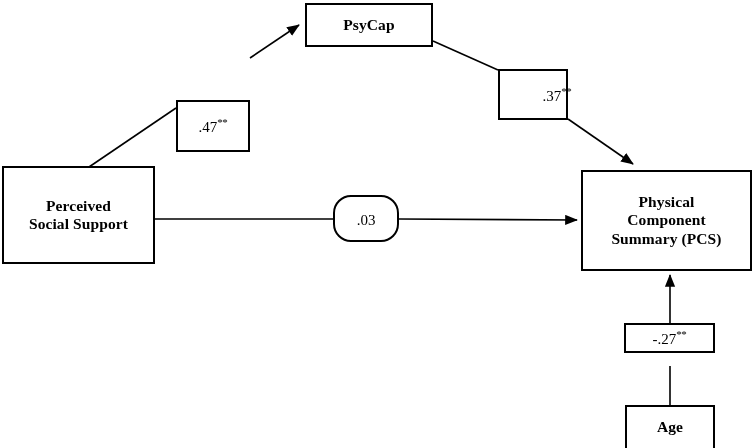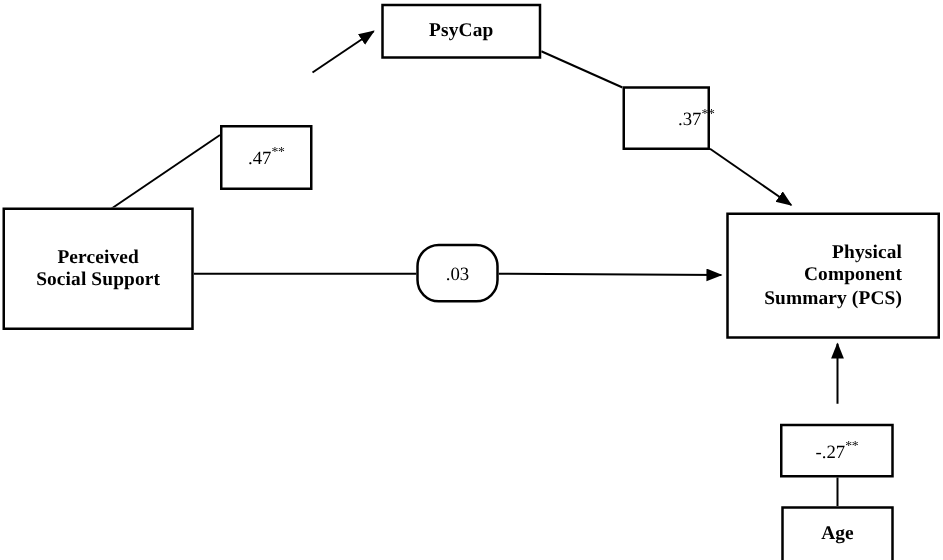--- a/index.html
+++ b/index.html
@@ -94,37 +94,37 @@
   </svg>
 
   <div class="node construct" style="left:305px; top:3px; width:128px; height:44px;">
     <span class="node-label">PsyCap</span>
   </div>
 
   <div class="node construct" style="left:2px; top:166px; width:153px; height:98px;">
     <span class="node-label">Perceived<br>Social Support</span>
   </div>
 
-  <div class="node construct" style="left:581px; top:170px; width:171px; height:101px;text-align:right;">
+  <div class="node construct" style="left:581px; top:170px; width:171px; height:101px;">
     <span class="node-label">Physical<br>Component<br>Summary (PCS)</span>
   </div>
 
   <div class="node construct" style="left:625px; top:405px; width:90px; height:45px;">
     <span class="node-label">Age</span>
   </div>
 
   <div class="coef" style="left:176px; top:56px; width:74px; height:52px;margin-top:44px;">
     <span class="coef-label"><span>.47</span><sup>**</sup></span>
   </div>
 
   <div class="coef" style="left:498px; top:69px; width:70px; height:51px;padding-left:48px;">
     <span class="coef-label"><span>.37</span><sup>**</sup></span>
   </div>
 
   <div class="coef" style="left:333px; top:195px; width:66px; height:47px;border-radius:18px;">
     <span class="coef-label"><span>.03</span><sup></sup></span>
   </div>
 
-  <div class="coef" style="left:624px; top:323px; width:91px; height:43px;margin-top:16px;">
+  <div class="coef" style="left:624px; top:323px; width:91px; height:30px;">
     <span class="coef-label"><span>-.27</span><sup>**</sup></span>
   </div>
 
 </div>
 
 </body></html>

